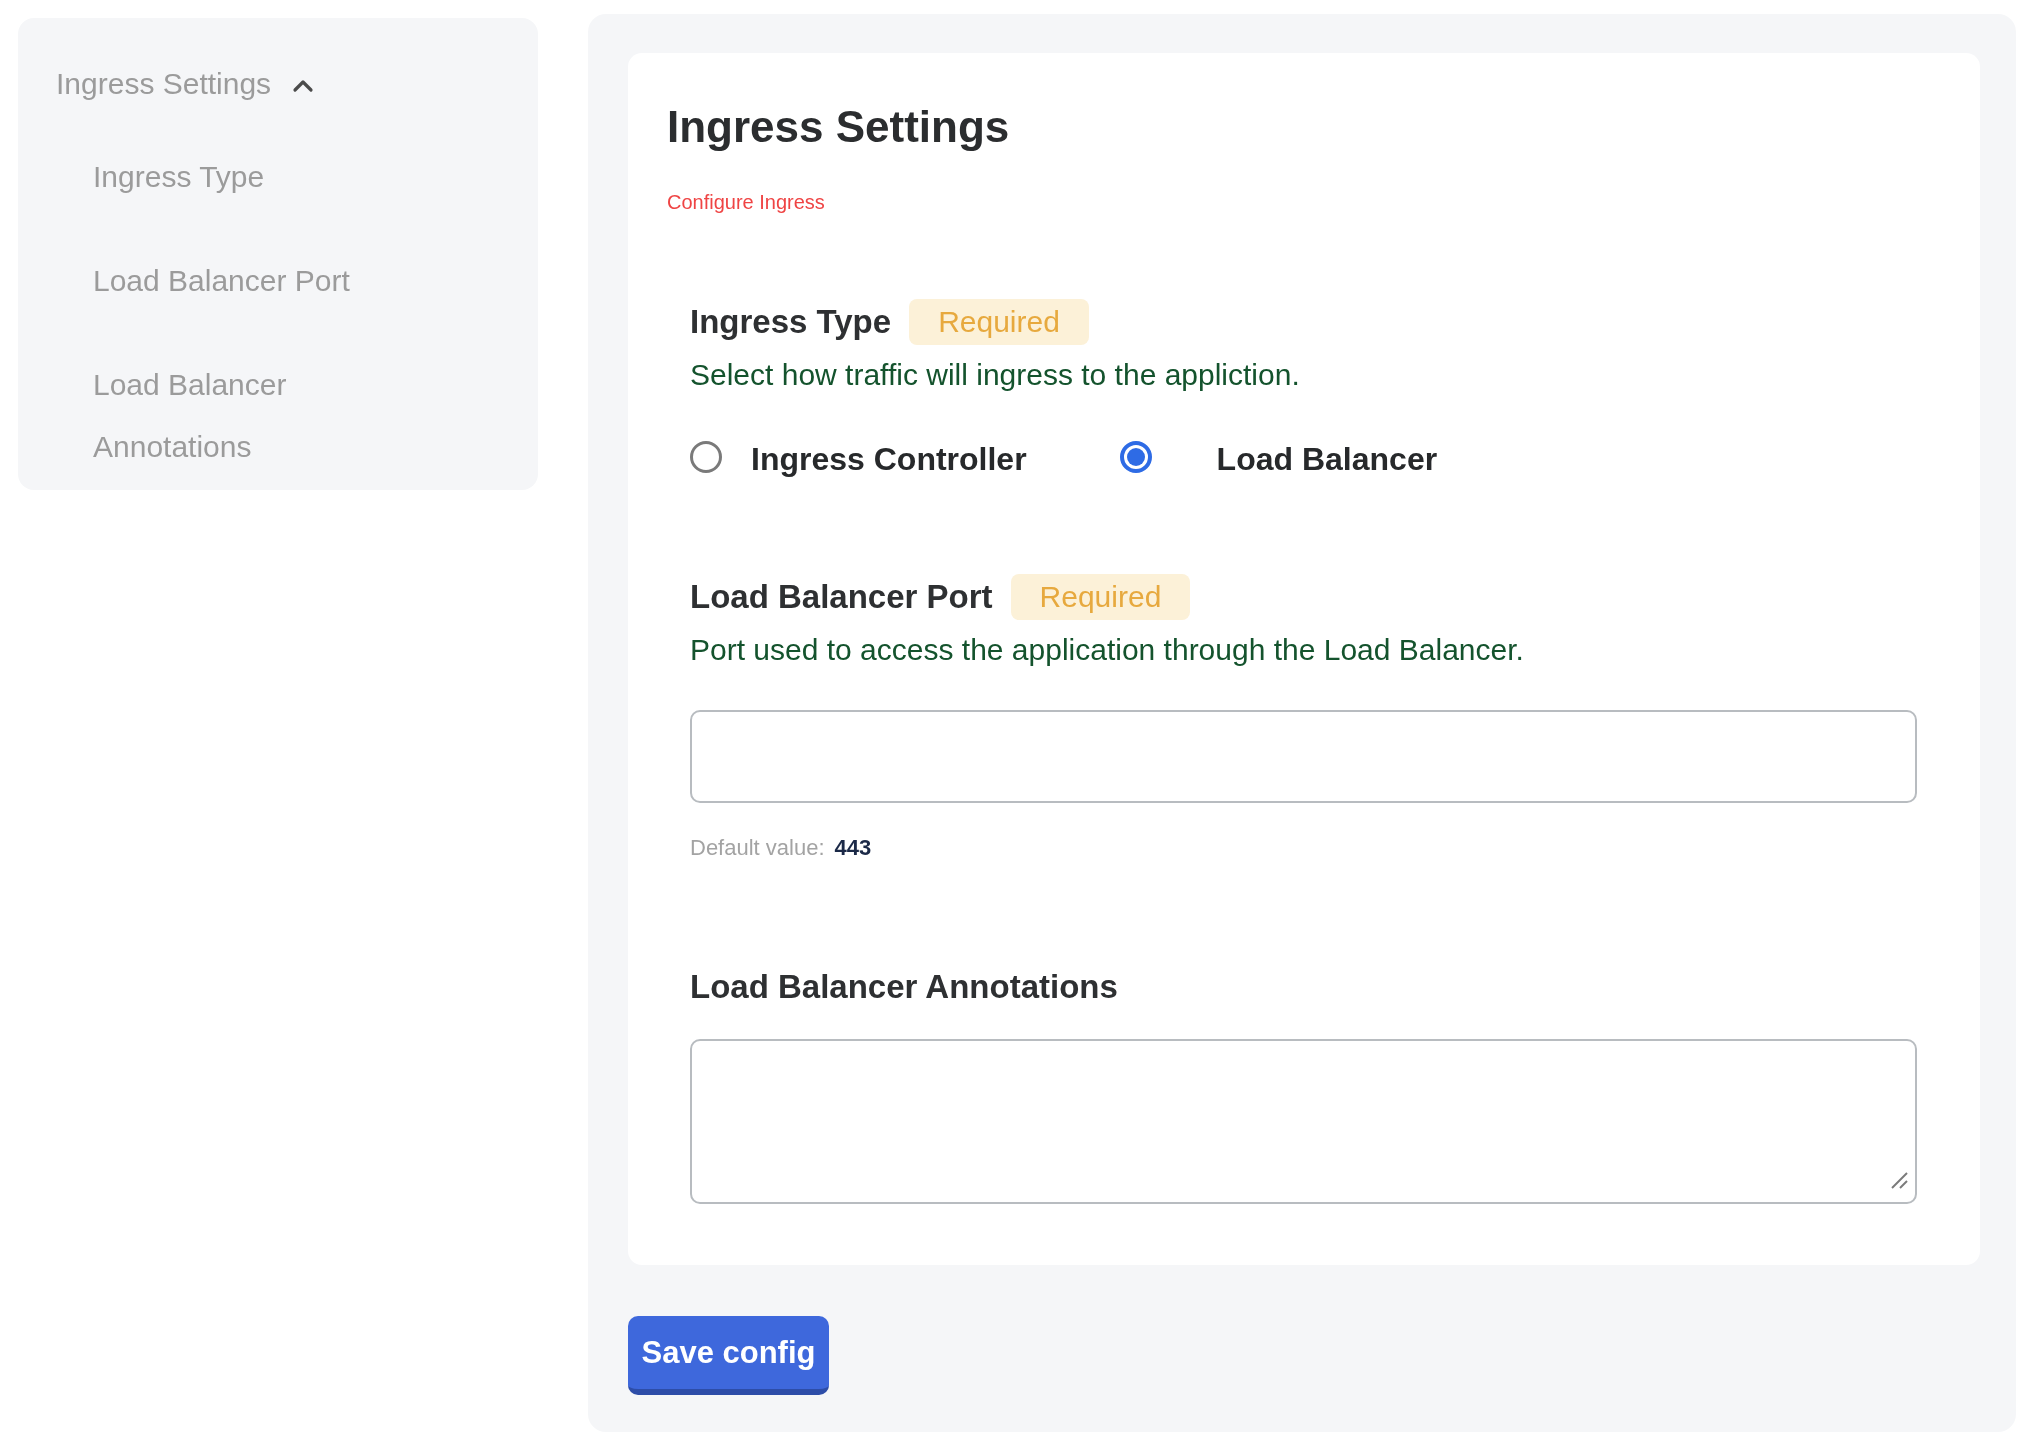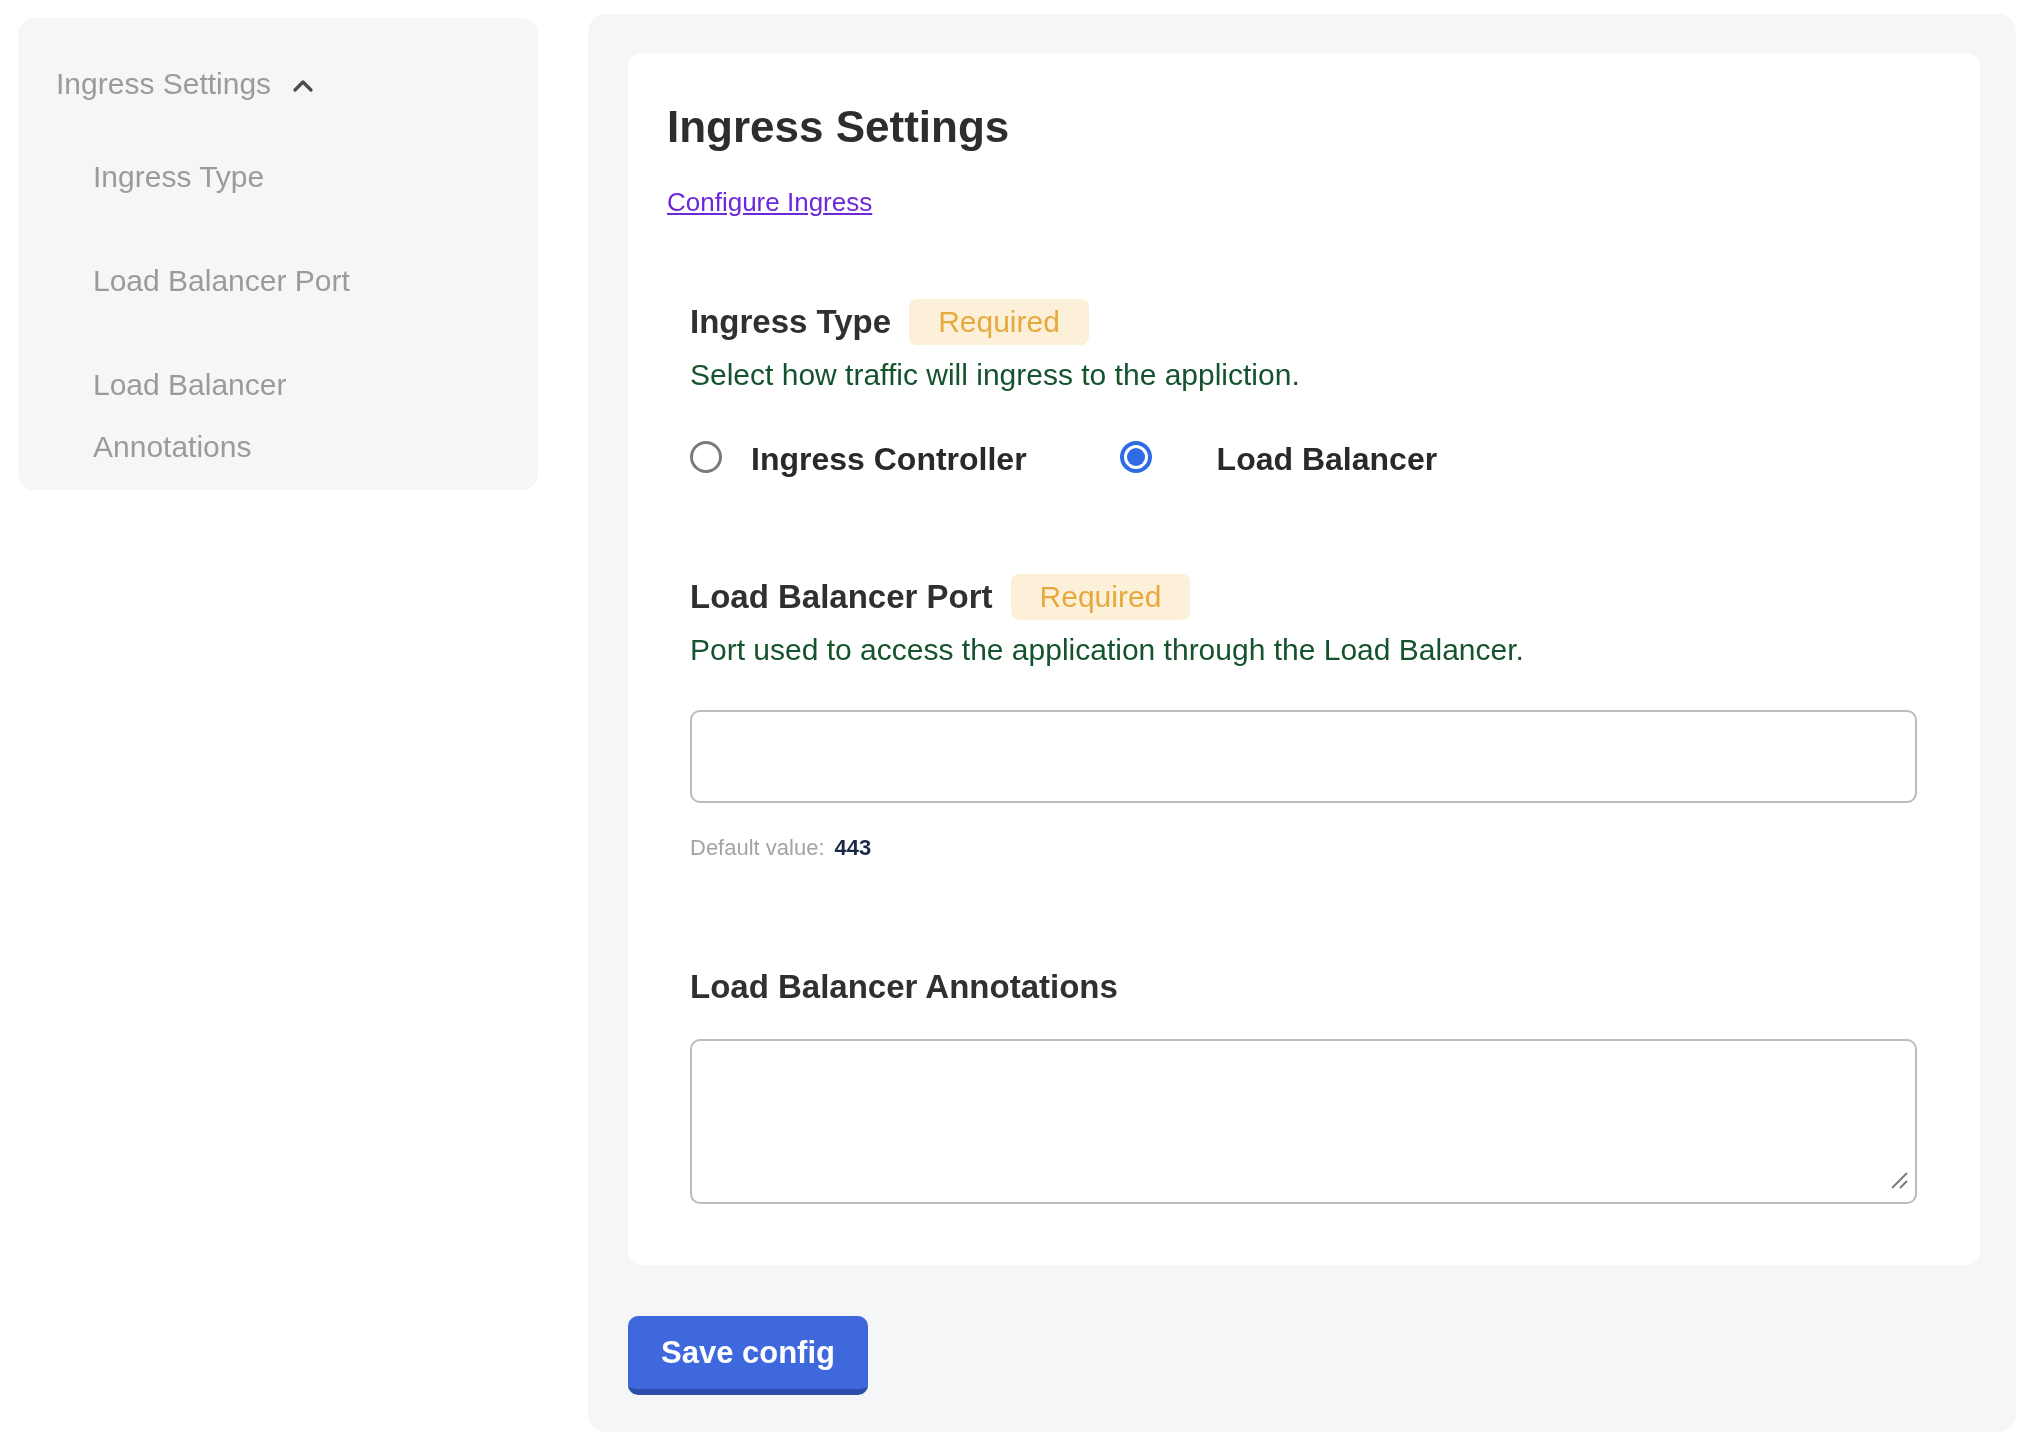--- a/index.html
+++ b/index.html
@@ -27,21 +27,21 @@
   .main-panel {
     position:absolute; left:588px; top:14px; width:1428px; height:1418px;
     background:#f5f6f8; border-radius:18px;
   }
   .card {
     margin:39px 36px 0 40px; width:1352px; height:1212px;
     background:#ffffff; border-radius:14px;
     padding:48px 63px 0 39px;
   }
   .card h1 { font-size:44px; line-height:52px; font-weight:700; color:#2b2d2f; }
-  .card .subtitle { margin-top:30px; font-size:26px; line-height:38px; color:#6d28d9;text-decoration:underline; }
+  .card .subtitle { margin-top:30px; font-size:20px; line-height:38px; color:#ef4444; }
 
   .section { margin-left:23px; }
   .section.first { margin-top:78px; }
   .section.gap   { margin-top:96px; }
 
   .section-label-row { display:flex; align-items:center; gap:18px; }
   .section-label { font-size:33px; line-height:44px; font-weight:600; color:#2e3032; }
   .badge {
     background:#fcf1d8; color:#e7a93e; font-size:30px; line-height:34px;
     padding:6px 29px; border-radius:8px;
@@ -77,21 +77,21 @@
     border:2px solid #b8bcc0; border-radius:10px; background:#fff;
     font-size:30px; padding:14px 20px; color:#2e3032; outline:none;
     font-family:"Liberation Sans", sans-serif;
   }
   .resize-handle { position:absolute; right:7px; bottom:9px; pointer-events:none; }
 
   
   .save-button {
     margin:51px 0 0 40px; display:inline-block; cursor:pointer;
     background:#3e68dc; border:none; border-bottom:6px solid #2d4da8;
-    border-radius:10px; padding:0; width:240px; height:79px;
+    border-radius:10px; padding:0; width:201px; height:79px;
     color:#ffffff; font-size:31px; font-weight:700;
     font-family:"Liberation Sans", sans-serif;
   }
 </style>
 </head>
 <body>
 
 <nav class="sidebar">
   <div class="sidebar-header">
     <span>Ingress Settings</span>

